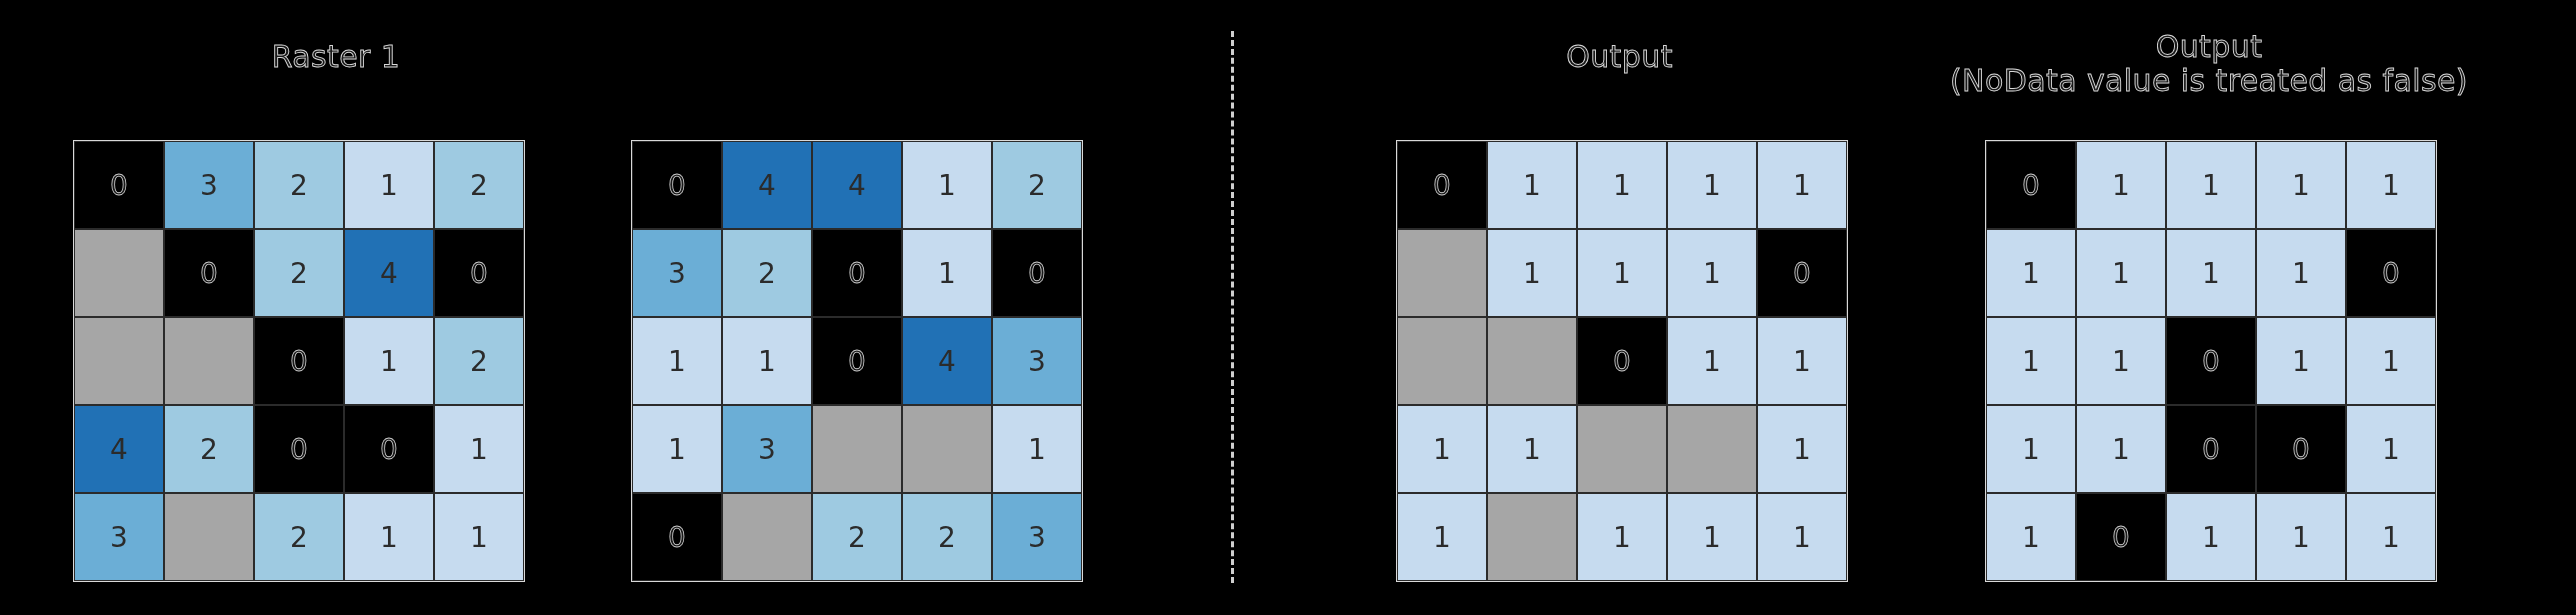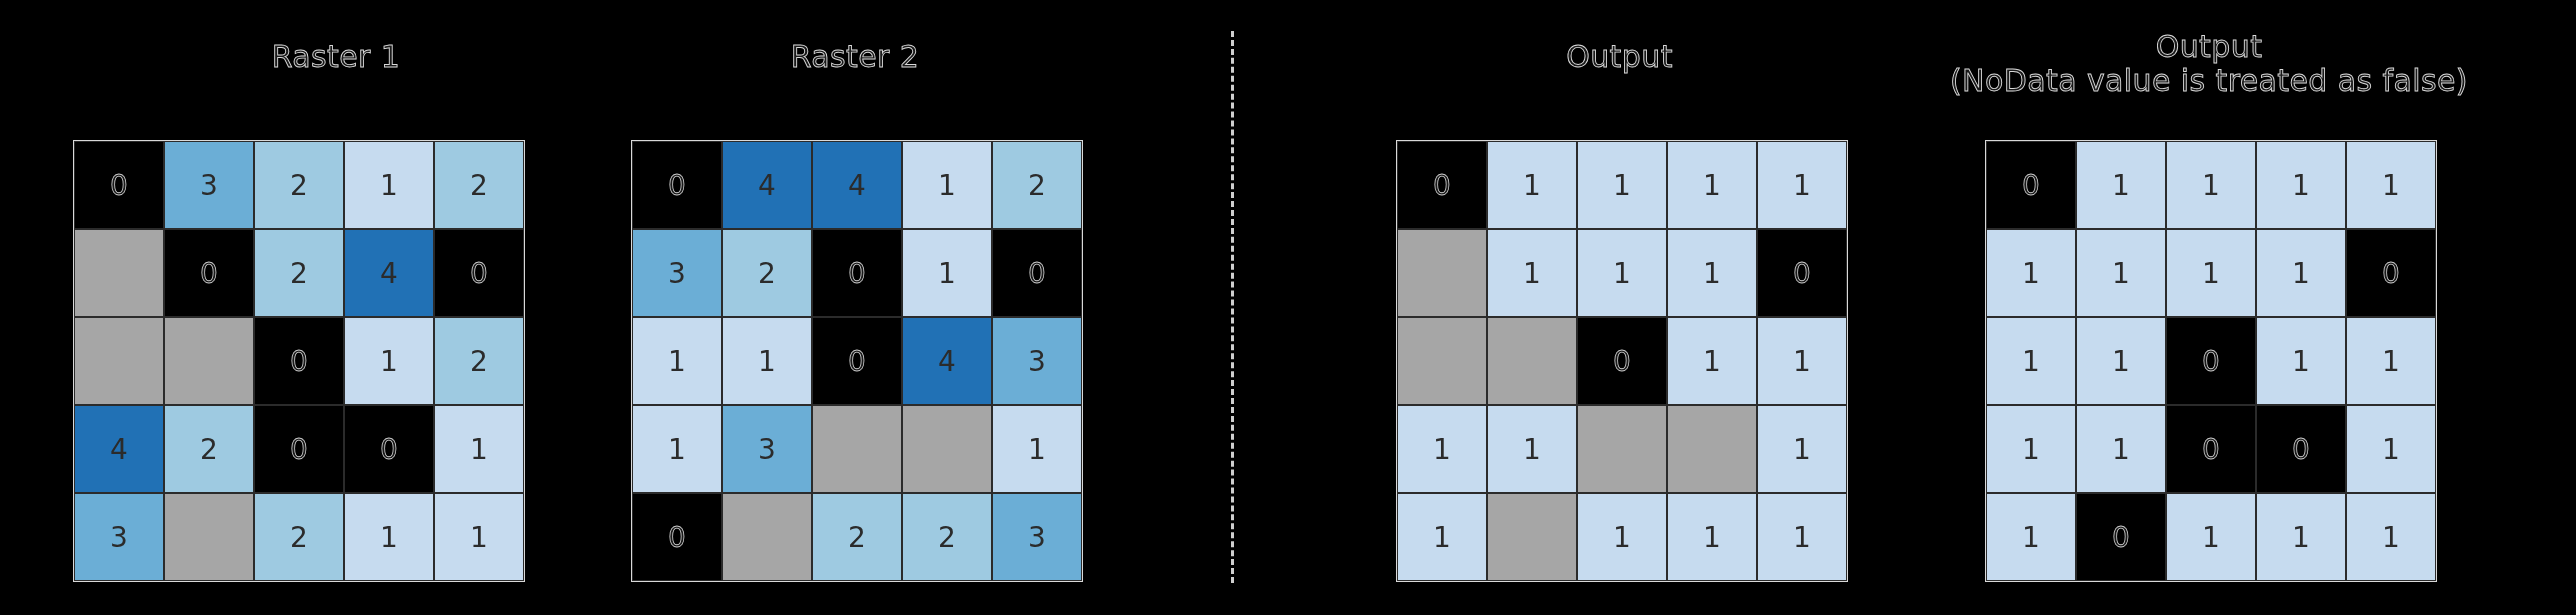--- a/index.html
+++ b/index.html
@@ -122,21 +122,20 @@
       <div class="cell v1">1</div>
       <div class="cell v3">3</div>
       <div class="cell nd"></div>
       <div class="cell v2">2</div>
       <div class="cell v1">1</div>
       <div class="cell v1">1</div>
     </div>
 </div>
 
 <div class="panel" id="panel-raster-2">
-  <div class="panel-title">Raster 2</div>
   <div class="grid" id="grid-raster-2">
       <div class="cell v0">0</div>
       <div class="cell v4">4</div>
       <div class="cell v4">4</div>
       <div class="cell v1">1</div>
       <div class="cell v2">2</div>
       <div class="cell v3">3</div>
       <div class="cell v2">2</div>
       <div class="cell v0">0</div>
       <div class="cell v1">1</div>

